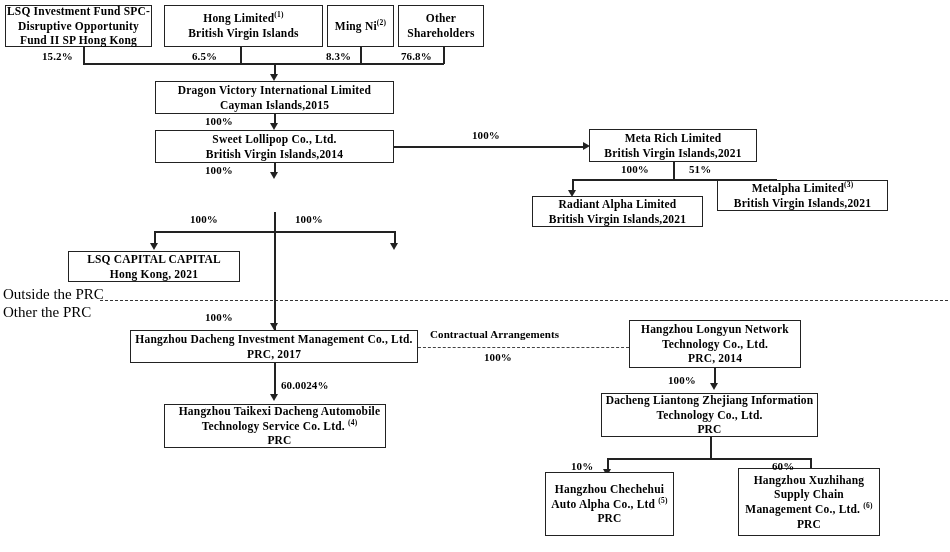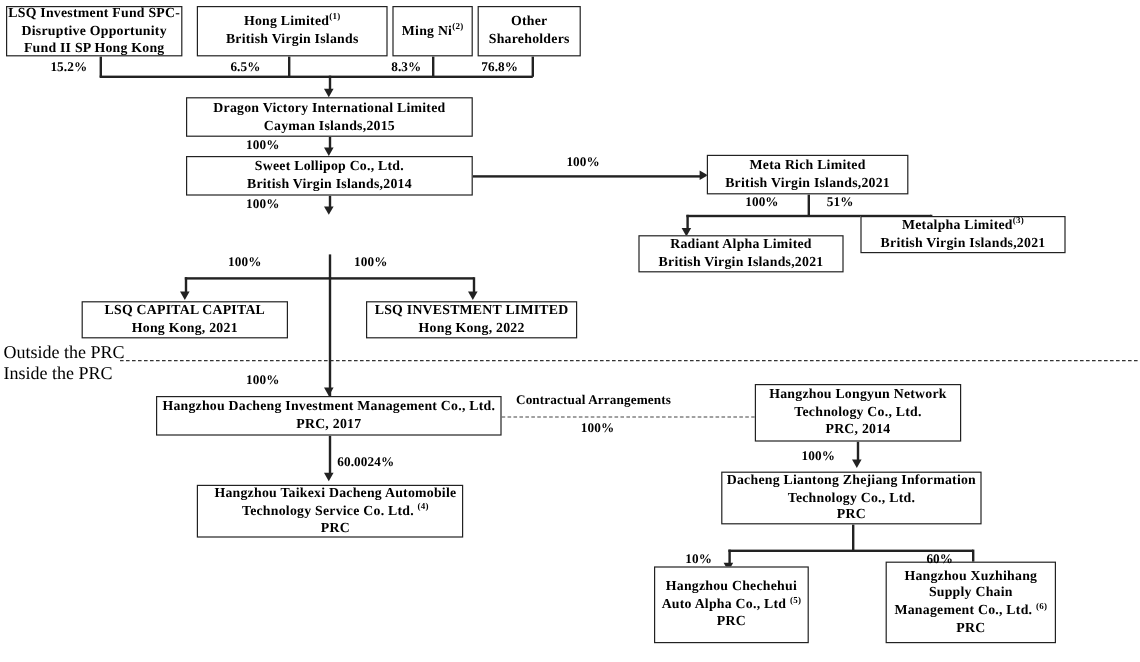--- a/index.html
+++ b/index.html
@@ -163,28 +163,24 @@
   <div class="box" style="left:689px;top:180px;width:171px;height:31px;margin-left:28px;">
     <span class="ln"><span>Metalpha      Limited</span><sup>(3)</sup></span>
     <span class="ln">British Virgin Islands,2021</span>
   </div>
 
   <div class="box" style="left:68px;top:251px;width:172px;height:31px;">
     <span class="ln">LSQ  CAPITAL     CAPITAL</span>
     <span class="ln">Hong Kong, 2021</span>
   </div>
 
-  <div class="box" style="left:305px;top:251px;width:176px;height:31px;">
-    <span class="ln">LSQ INVESTMENT LIMITED</span>
-    <span class="ln">Hong Kong, 2022</span>
-  </div>
 
   <div class="region" style="left:3px;top:286px;">Outside the PRC</div>
   <div class="prcdivider" style="left:100px;top:300px;width:848px;"></div>
-  <div class="region" style="left:3px;top:304px;">Inside the PRC</div>
+  <div class="region" style="left:3px;top:304px;">Other the PRC</div>
 
   <div class="lbl" style="left:205px;top:311px;">100%</div>
   <div class="box" style="left:130px;top:330px;width:288px;height:33px;">
     <span class="ln">Hangzhou  Dacheng Investment  Management  Co., Ltd.</span>
     <span class="ln">PRC, 2017</span>
   </div>
 
   <div class="lbl" style="left:430px;top:328px;">Contractual Arrangements</div>
   <div class="dashline" style="left:418px;top:347px;width:211px;"></div>
   <div class="lbl" style="left:484px;top:351px;">100%</div>

